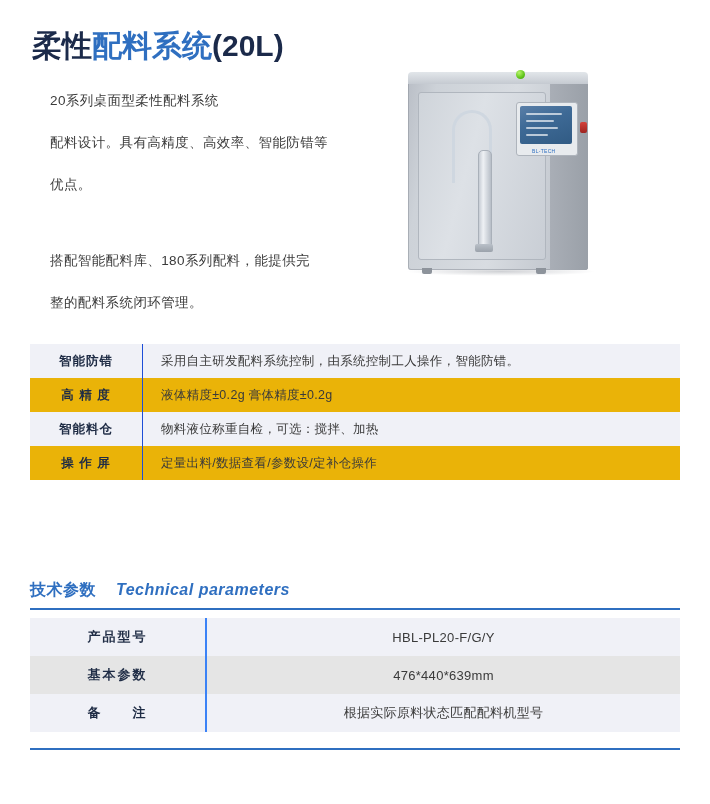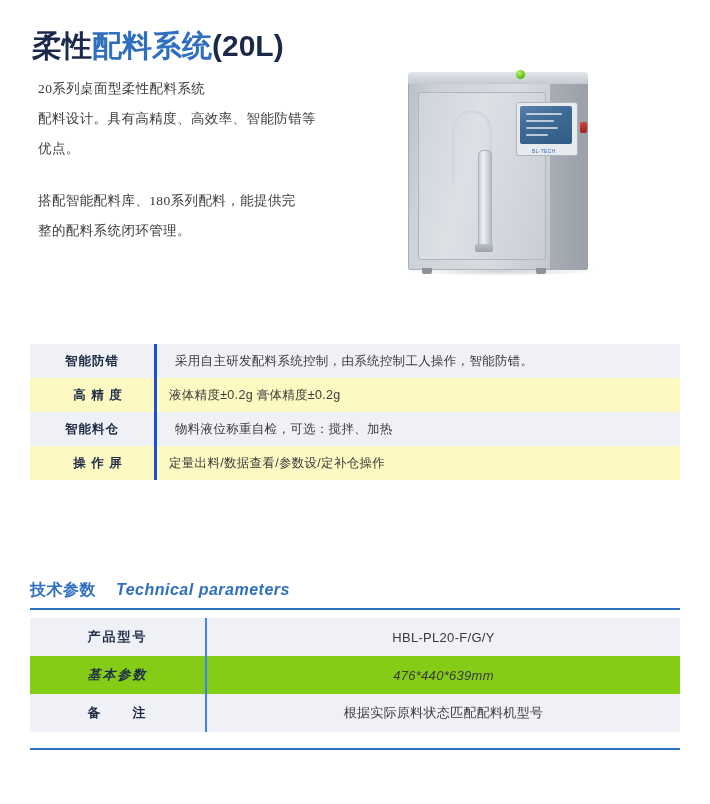--- a/index.html
+++ b/index.html
@@ -42,22 +42,21 @@
     position: absolute;
     left: 38px;
     top: 74px;
     width: 360px;
     font-size: 13.5px;
     line-height: 30px;
     color: #3a3a3a;
     letter-spacing: 0.4px;
   }
   .intro p {
-    margin: 0;
-    font-family: Liberation Serif, serif;
+    margin: 12px;
   }
   .intro .gap {
     height: 22px;
   }
 
   
   .product {
     position: absolute;
     left: 398px;
     top: 62px;
@@ -213,29 +212,29 @@
     padding: 0;
     height: 34px;
     vertical-align: middle;
   }
   .feature-table .col-label {
     width: 112px;
     text-align: center;
     font-weight: bold;
     color: #1f2c45;
     letter-spacing: 1px;
-    border-right: 3px solid #1d4ed8;
+    border-right: 1px solid #1d4ed8;
   }
   .feature-table .col-value {
     padding-left: 18px;
     color: #3a3a3a;
     letter-spacing: 0.3px;
   }
   .feature-table tr.odd td { background: #f0f1f7; }
-  .feature-table tr.even td { background: #fef9c3; padding-left: 12px; }
+  .feature-table tr.even td { background: #eab308; }
 
   
   .tech-heading {
     position: absolute;
     left: 30px;
     top: 580px;
     font-size: 16px;
     font-weight: bold;
     color: #2f6fc0;
     letter-spacing: 0.5px;
@@ -273,21 +272,21 @@
     color: #1f2c45;
     letter-spacing: 2px;
     border-right: 2px solid #3b82f6;
   }
   .tech-table .col-value {
     text-align: center;
     color: #3a3a3a;
     letter-spacing: 0.3px;
   }
   .tech-table tr.odd td { background: #f0f1f7; }
-  .tech-table tr.even td { background: #84cc16; font-style: italic; }
+  .tech-table tr.even td { background: #e5e5e5; }
 
   .bottom-rule {
     position: absolute;
     left: 30px;
     top: 748px;
     width: 650px;
     height: 2px;
     background: #2f6fc0;
   }
 </style>

